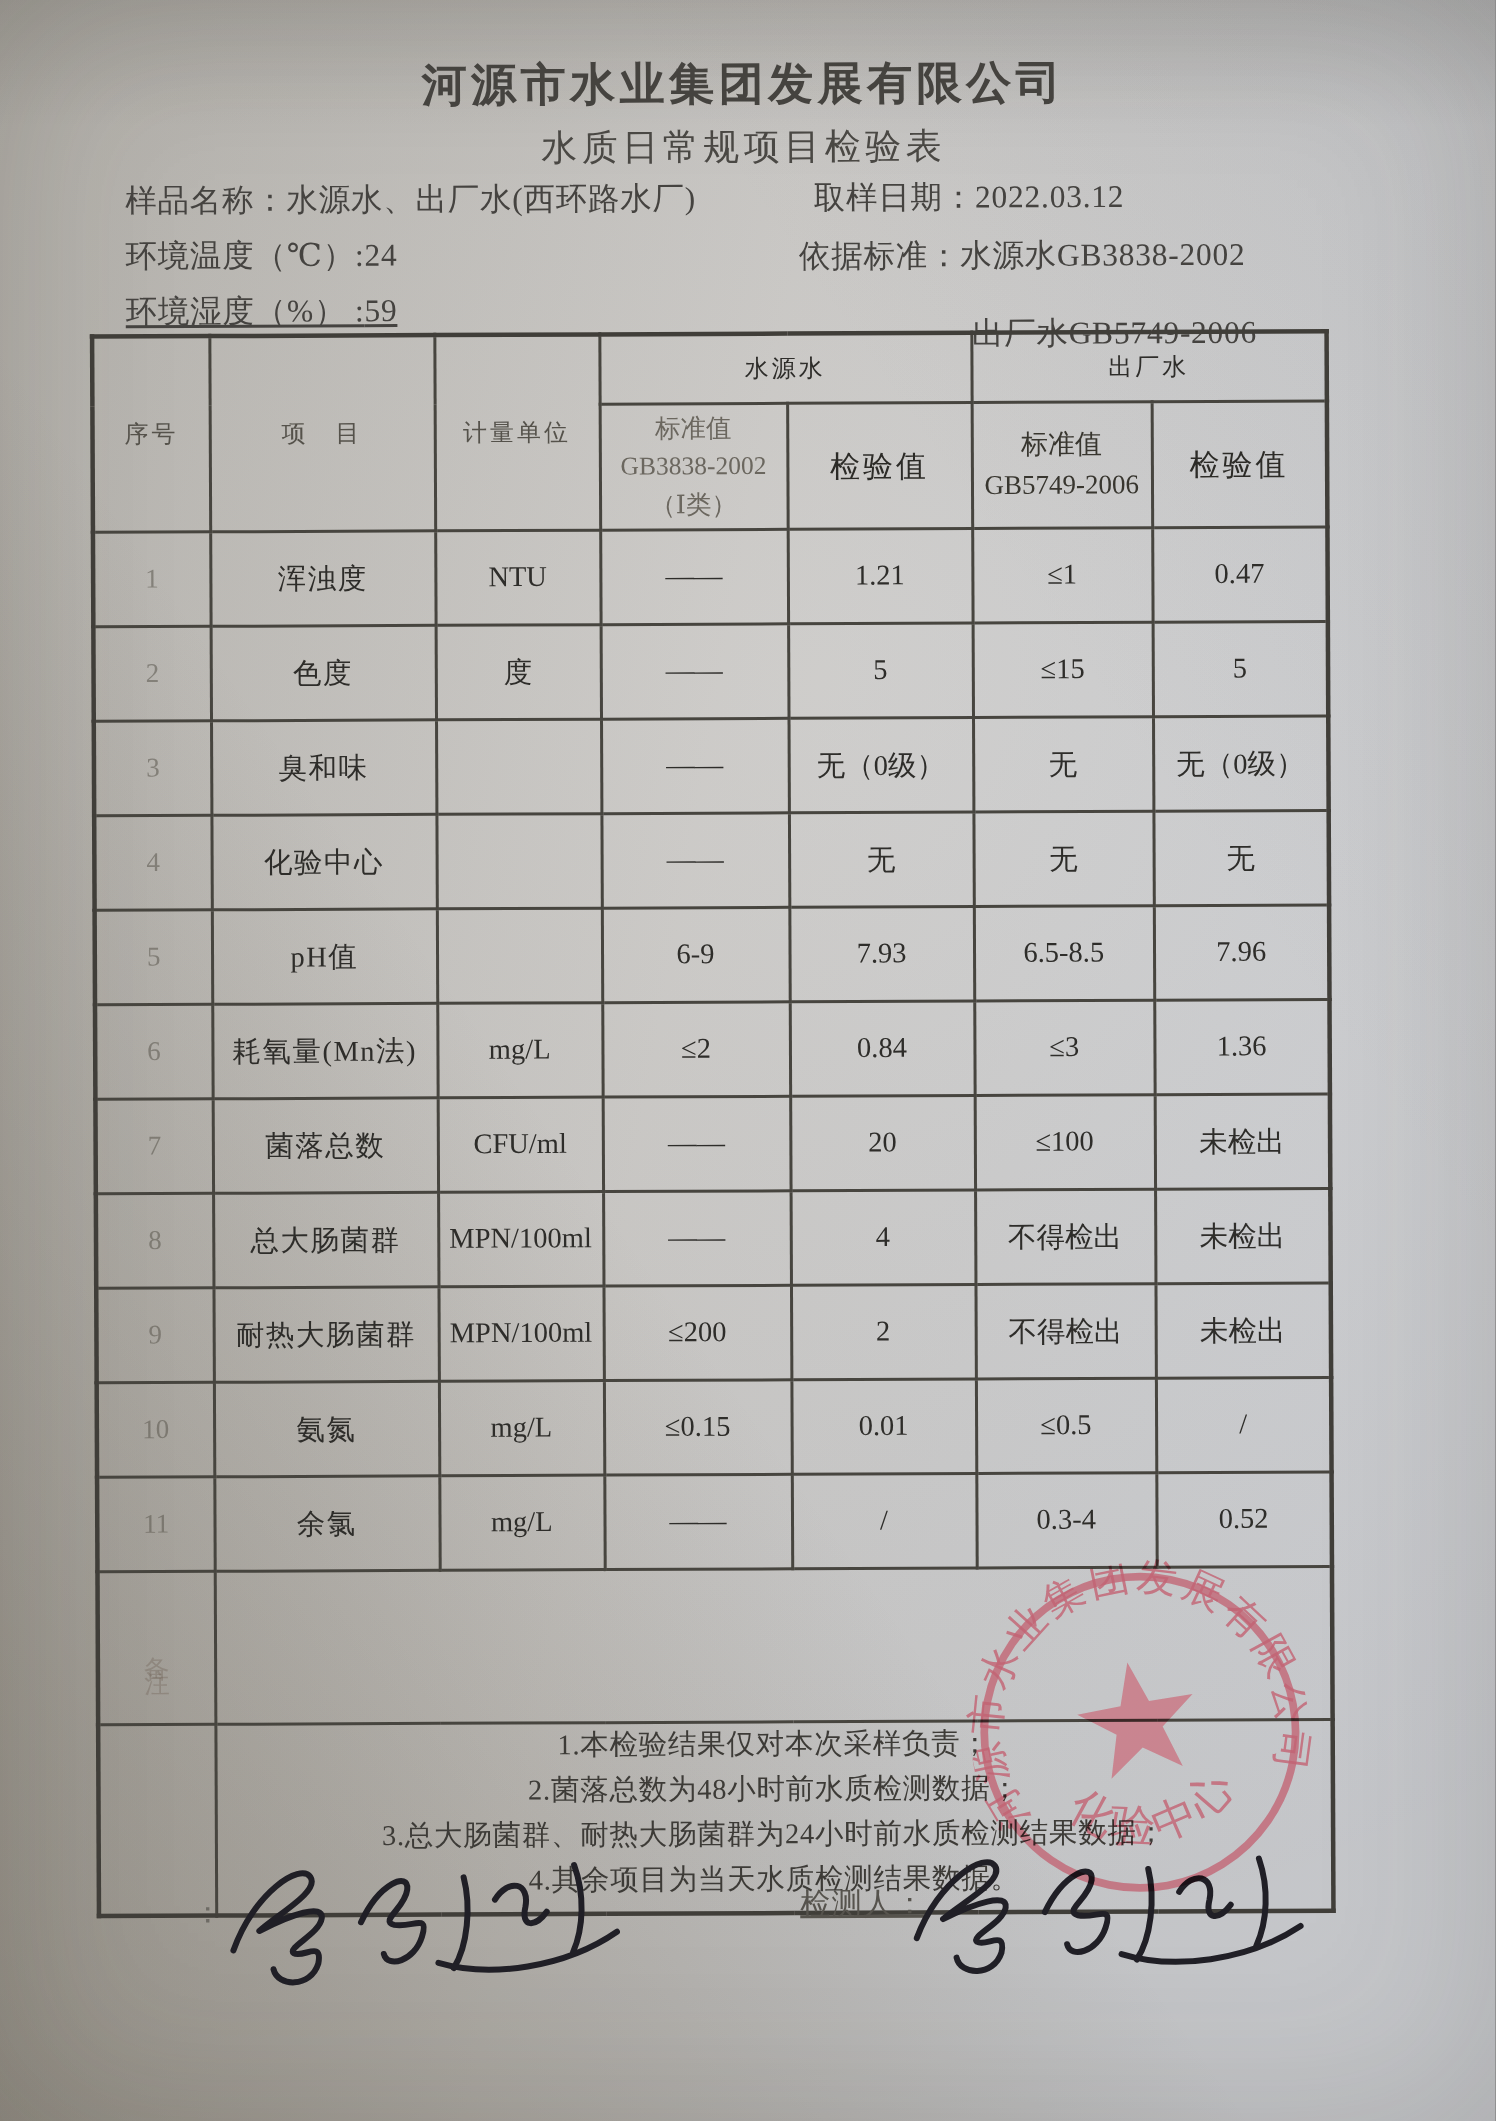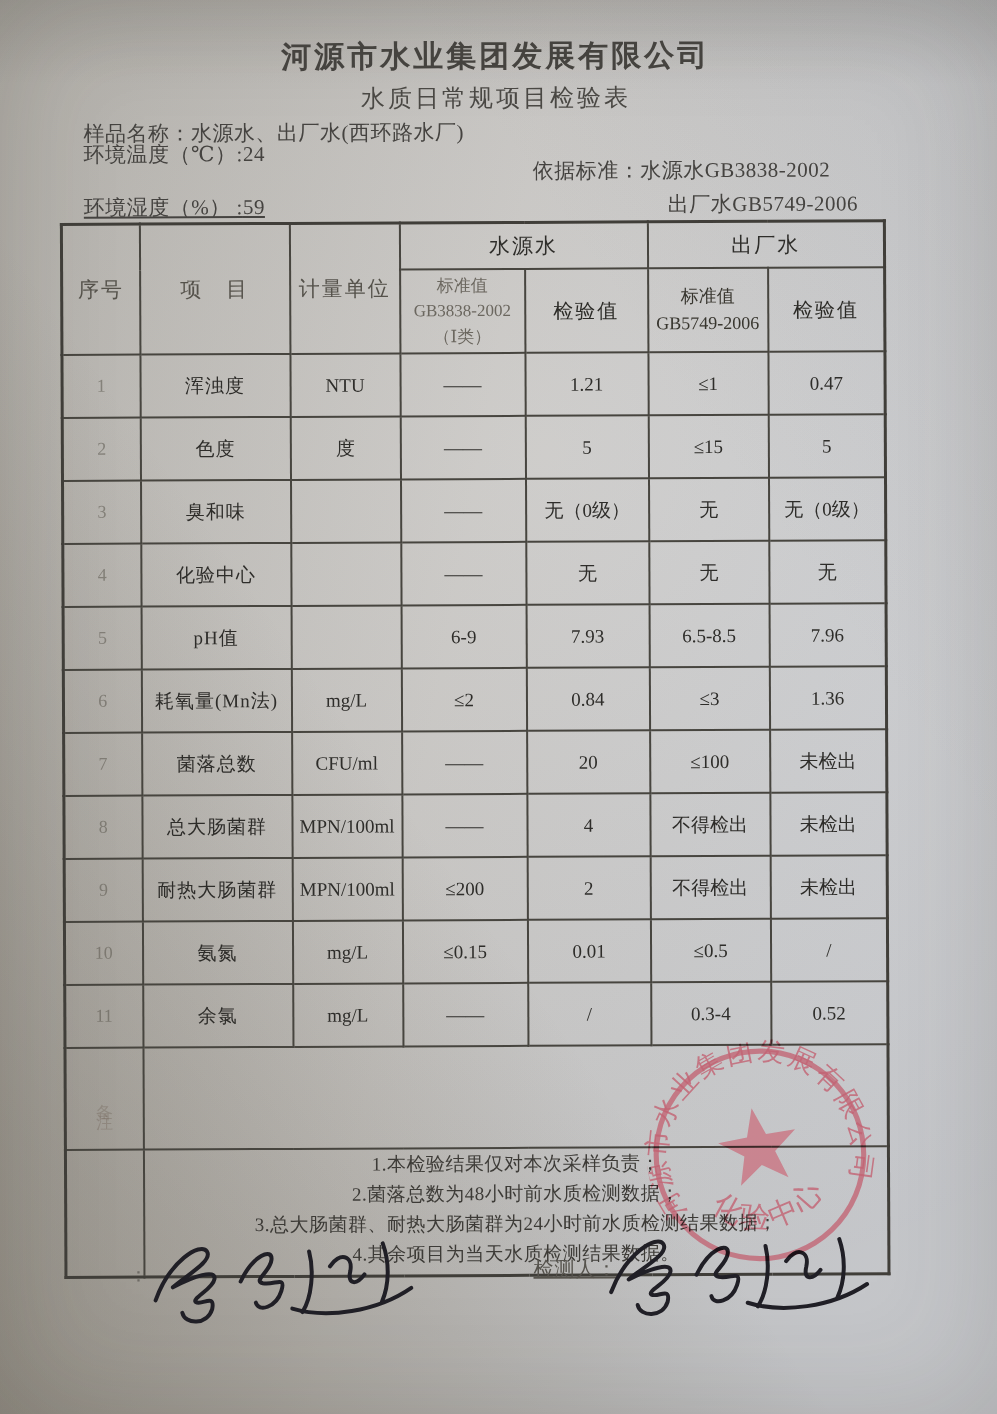--- a/index.html
+++ b/index.html
@@ -24,38 +24,38 @@
     color:#45433f;margin:0;
   }
   .form-title{
     position:absolute;left:0;top:82px;width:100%;
     text-align:center;font-size:24px;font-weight:normal;letter-spacing:3px;
     color:#4a4844;margin:0;
   }
   .info-line{position:absolute;font-size:21px;color:#454340;white-space:nowrap;letter-spacing:0.5px;}
   .il1{left:86px;top:118px;}
   .il1b{left:545px;top:118px;}
-  .il2{left:86px;top:139px;}
+  .il2{left:86px;top:155px;}
   .il2b{left:535px;top:157px;}
   .il3{left:86px;top:192px;text-decoration:underline;}
-  .il3b{left:650px;top:191px;margin-left:20px;}
+  .il3b{left:650px;top:209px;}
 
   table.inspection{
     position:absolute;left:62px;top:221px;width:823px;
     border-collapse:collapse;table-layout:fixed;
     font-size:19px;color:#2e2d2a;
   }
   table.inspection th,table.inspection td{
     border:2px solid #47453f;
     text-align:center;vertical-align:middle;
     font-weight:normal;padding:0 4px;
     overflow:hidden;
   }
   table.inspection{border:3px solid #403e39;}
-  tr.group-row th{height:44px;font-size:21px;letter-spacing:2px;margin-left:20px;}
+  tr.group-row th{height:44px;font-size:16px;letter-spacing:2px;margin-left:20px;}
   tr.sub-row th{height:82px;}
   th.std-src{white-space:pre-line;font-size:17px;color:#6b675f;line-height:1.5;}
   th.std-fac{white-space:pre-line;font-size:18px;color:#38362f;line-height:1.5;}
   th.chk{font-size:20px;font-weight:bold;color:#2c2b27;letter-spacing:2px;margin-top:16px;}
   th.corner{font-size:19px;color:#55524b;letter-spacing:1px;}
   tbody td{height:61px;}
   td.no-cell{color:rgba(90,85,76,0.55);font-size:18px;}
   td.item-cell{text-align:left;padding-left:14px;letter-spacing:1px;}
   tr.empty-row td{height:100px;}
   td.remarks-cell{vertical-align:middle;}
@@ -84,20 +84,21 @@
 </head>
 <body>
 
 <div class="photo">
   <div class="content">
 
     <h1 class="company-name">河源市水业集团发展有限公司</h1>
     <h2 class="form-title">水质日常规项目检验表</h2>
 
     <div class="info-line il1"><span>样品名称：</span><span>水源水、出厂水(西环路水厂)</span></div>
+    <div class="info-line il1b"><span>取样日期：</span><span>2022.03.12</span></div>
     <div class="info-line il2"><span>环境温度（℃）:</span><span>24</span></div>
     <div class="info-line il2b"><span>依据标准：</span><span>水源水GB3838-2002</span></div>
     <div class="info-line il3"><span>环境湿度（%） :</span><span>59</span></div>
     <div class="info-line il3b">出厂水GB5749-2006</div>
 
     <table class="inspection">
       <colgroup>
         <col style="width:78px">
           <col style="width:150px">
           <col style="width:110px">

